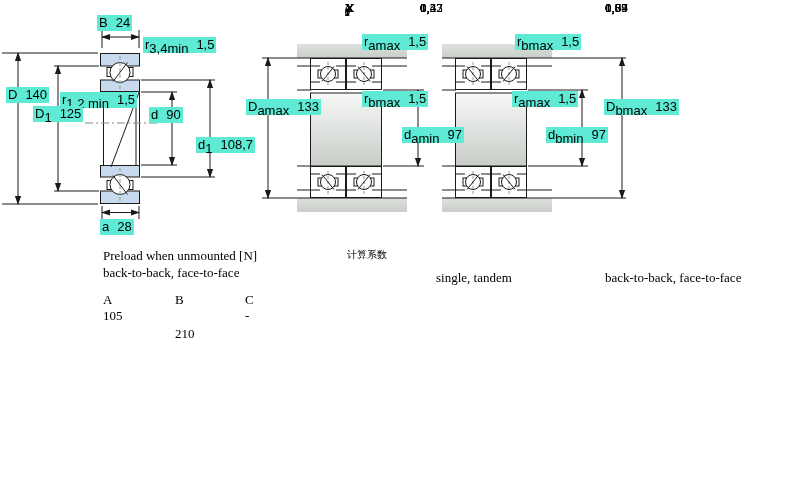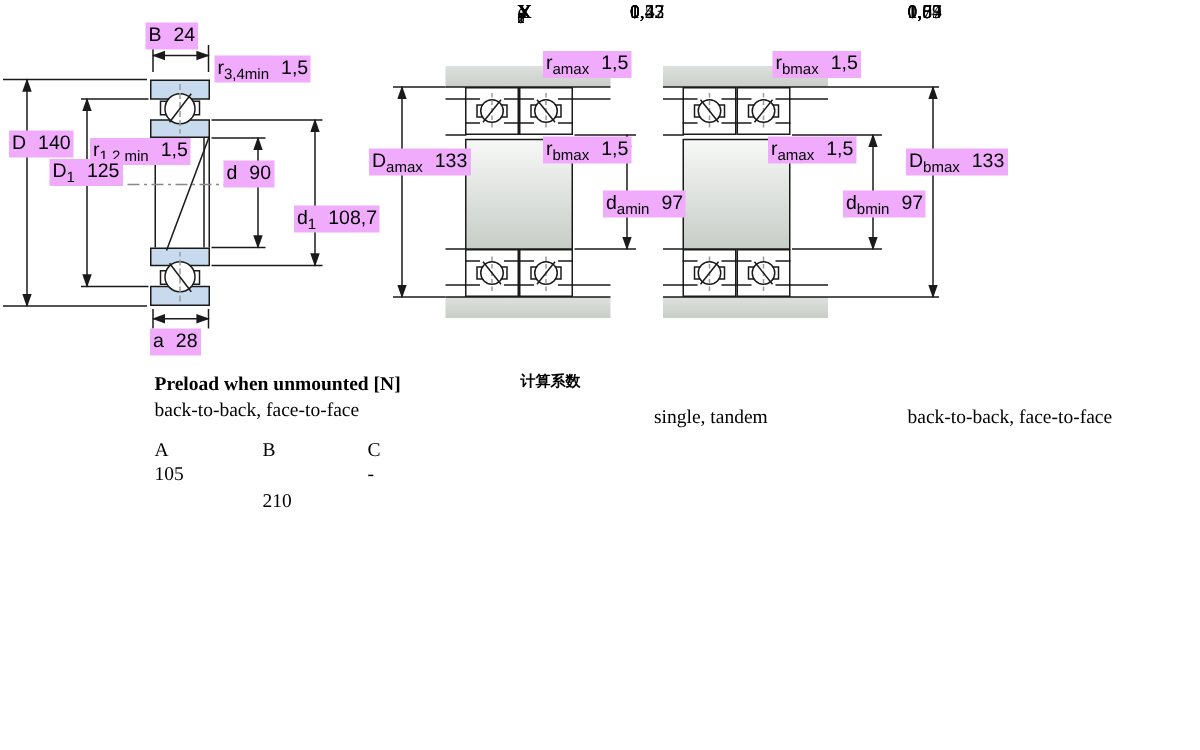--- a/index.html
+++ b/index.html
@@ -1,24 +1,24 @@
 <!DOCTYPE html>
 <html><head>
 <meta charset="utf-8">
 <style>
   html,body{margin:0;padding:0;background:#fff;}
   #app{position:relative;width:800px;height:500px;background:#fff;overflow:hidden;
        font-family:"Liberation Serif",serif;color:#000;}
   #draw{position:absolute;left:0;top:0;z-index:1;}
-  .dim{position:absolute;z-index:2;background:#f0abfc;white-space:nowrap;padding:0 2px;
+  .dim{position:absolute;z-index:2;background:#5eead4;white-space:nowrap;padding:0 2px;
        font-family:"Liberation Sans",sans-serif;font-size:13px;line-height:15px;}
-  .dim sub{font-size:10px;line-height:9px;}
+  .dim sub{font-size:13px;line-height:9px;}
   .dim .v{margin-left:8px;}
   .txt{position:absolute;z-index:2;white-space:nowrap;font-size:13px;line-height:15px;}
-  .bold{font-weight:bold;}
+  .bold{font-weight:normal;}
   .frow span{position:absolute;white-space:nowrap;font-size:13px;}
   .fl{left:345px;} .f1{left:420px;} .f2{left:605px;}
   .fl sub{font-size:9.5px;}
 </style>
 </head>
 <body>
 
 <div id="app">
 
   <svg id="draw" width="800" height="500" viewBox="0 0 800 500">
@@ -173,21 +173,21 @@
   <span class="dim" style="left:196px;top:137px"><span>d</span><sub>1</sub><span class="v">108,7</span></span>
   <span class="dim" style="left:100px;top:219px"><span>a</span><sub></sub><span class="v">28</span></span>
 
   <span class="dim" style="left:362px;top:34px"><span>r</span><sub>amax</sub><span class="v">1,5</span></span>
   <span class="dim" style="left:362px;top:91px"><span>r</span><sub>bmax</sub><span class="v">1,5</span></span>
   <span class="dim" style="left:246px;top:99px"><span>D</span><sub>amax</sub><span class="v">133</span></span>
   <span class="dim" style="left:402px;top:127px"><span>d</span><sub>amin</sub><span class="v">97</span></span>
 
   <span class="dim" style="left:515px;top:34px"><span>r</span><sub>bmax</sub><span class="v">1,5</span></span>
   <span class="dim" style="left:512px;top:91px"><span>r</span><sub>amax</sub><span class="v">1,5</span></span>
-  <span class="dim" style="left:562px;top:127px"><span>d</span><sub>bmin</sub><span class="v">97</span></span>
+  <span class="dim" style="left:546px;top:127px"><span>d</span><sub>bmin</sub><span class="v">97</span></span>
   <span class="dim" style="left:604px;top:99px"><span>D</span><sub>bmax</sub><span class="v">133</span></span>
 
   <span class="txt bold" style="left:103px;top:248px">Preload when unmounted [N]</span>
   <span class="txt" style="left:103px;top:265px">back-to-back, face-to-face</span>
   <span class="txt" style="left:103px;top:292px">A</span>
   <span class="txt" style="left:175px;top:292px">B</span>
   <span class="txt" style="left:245px;top:292px">C</span>
   <span class="txt" style="left:103px;top:308px">105</span>
   <span class="txt" style="left:175px;top:326px">210</span>
   <span class="txt" style="left:245px;top:308px">-</span>

